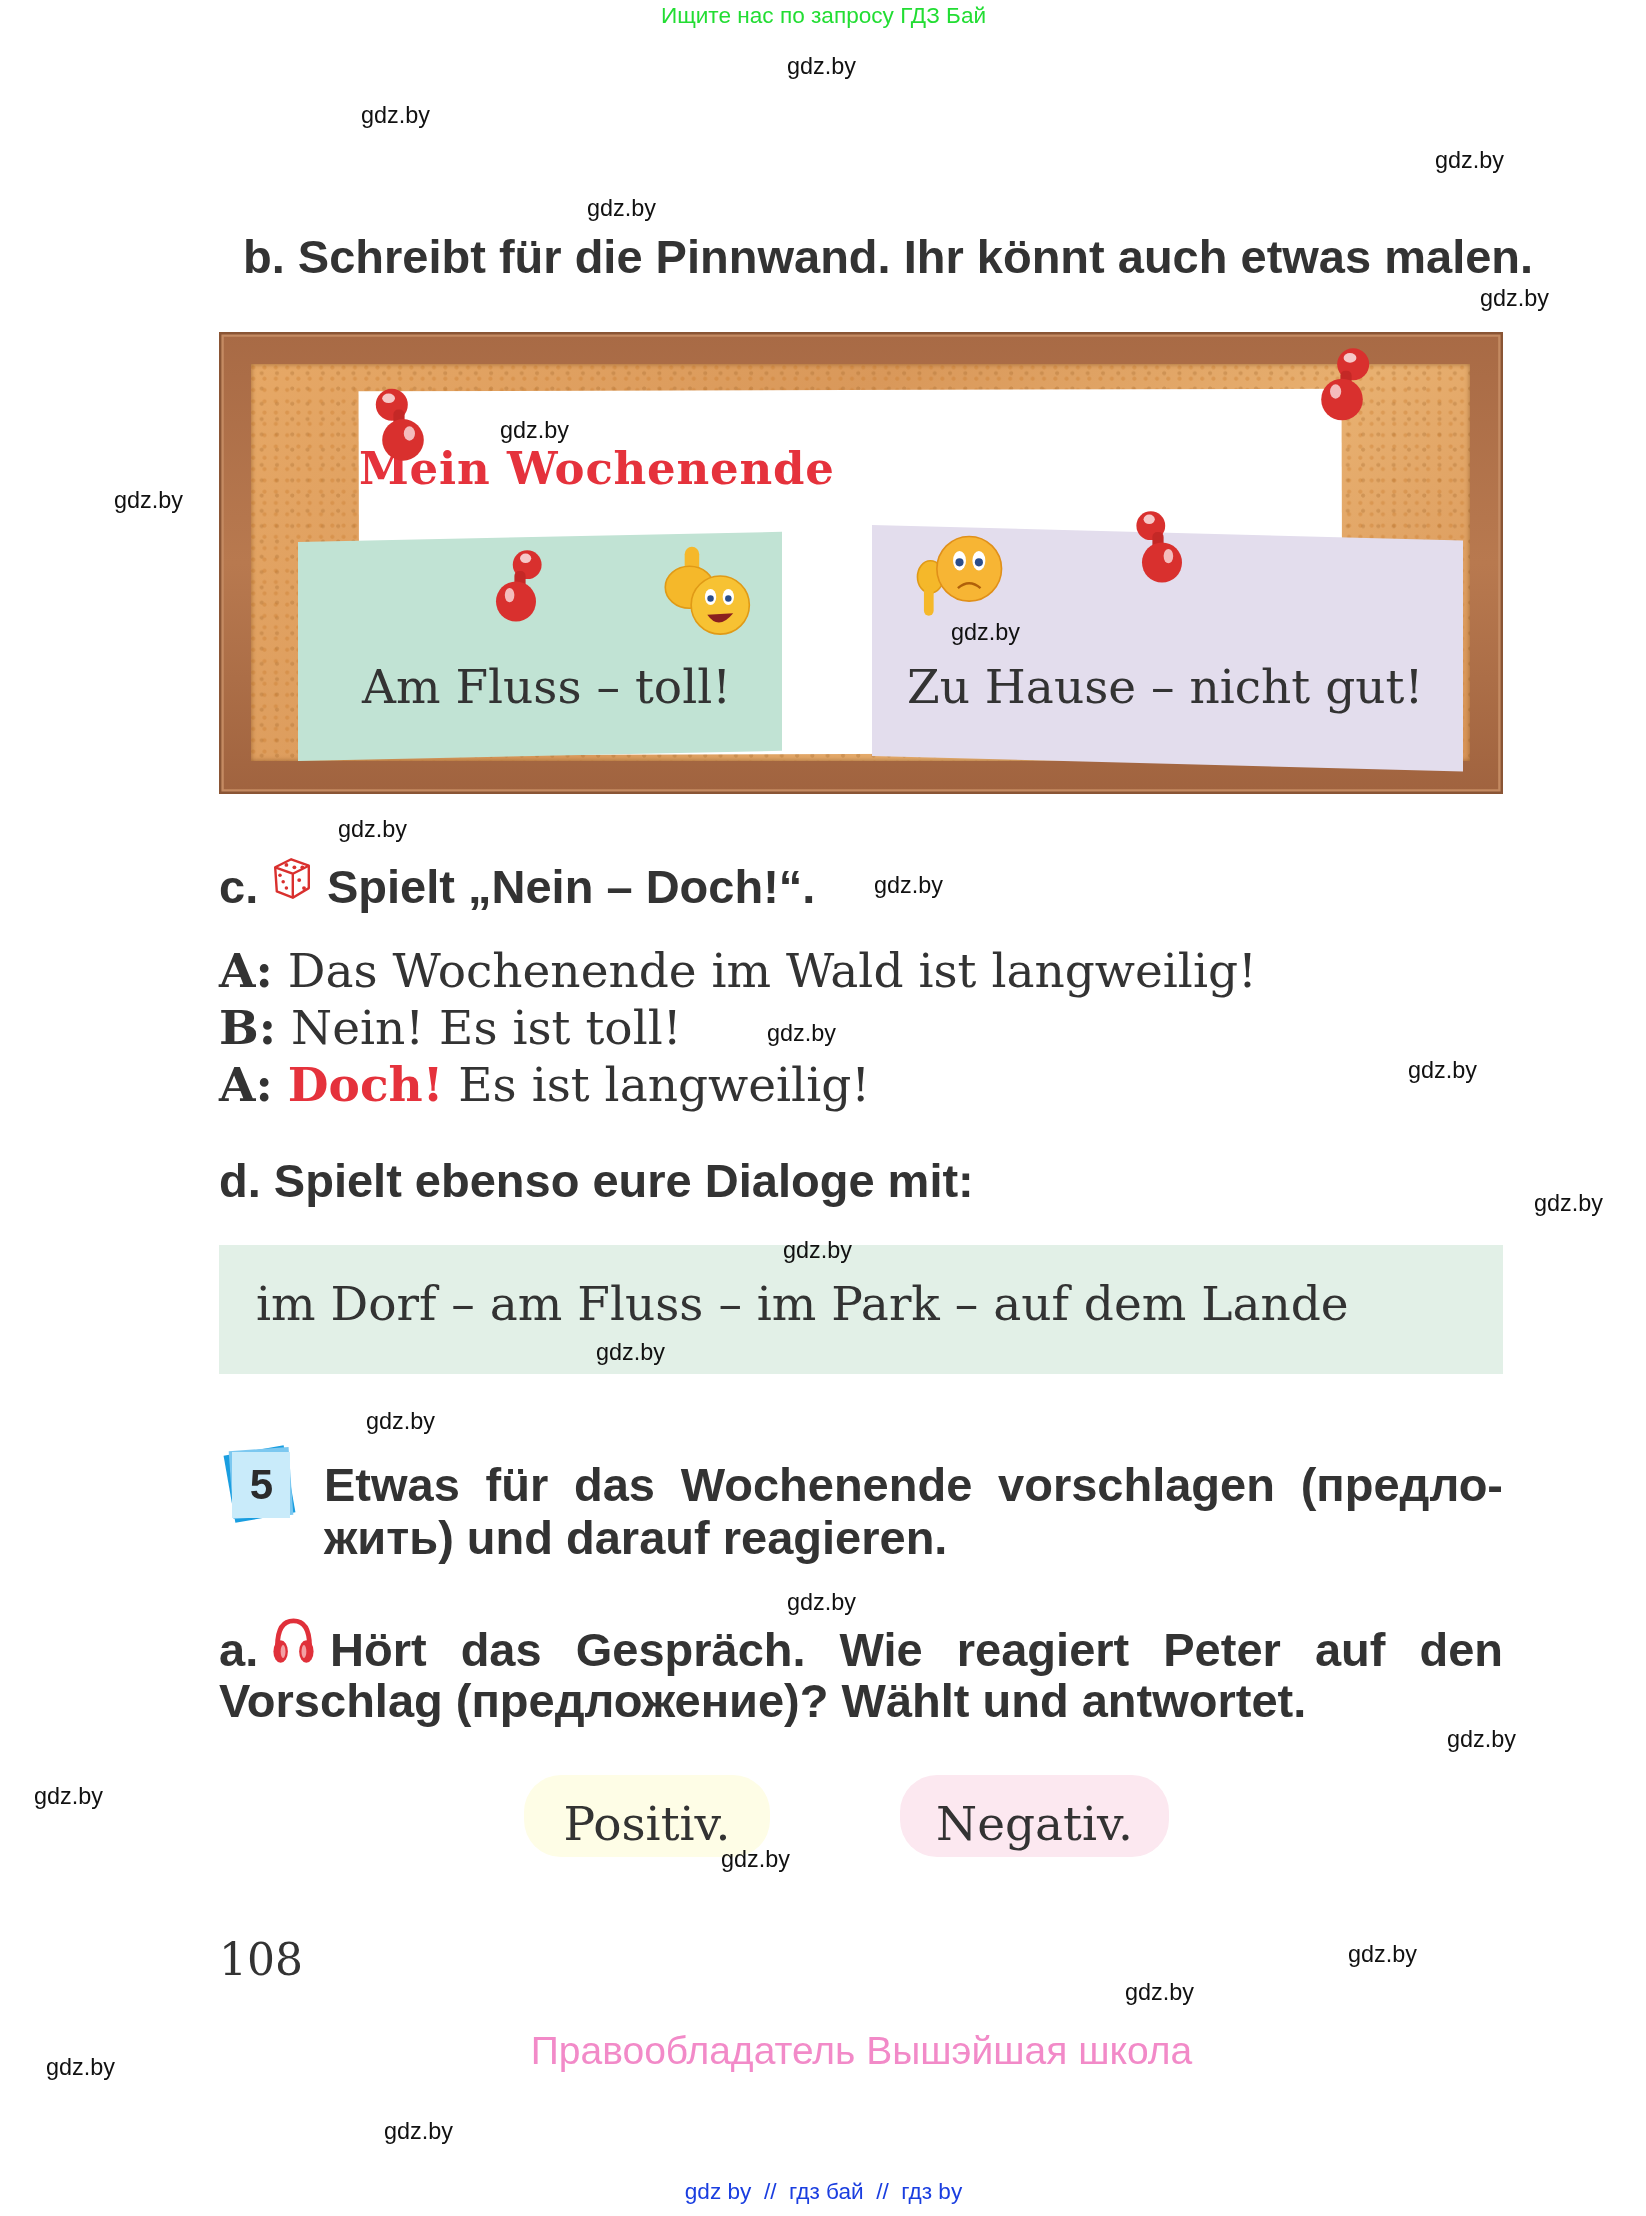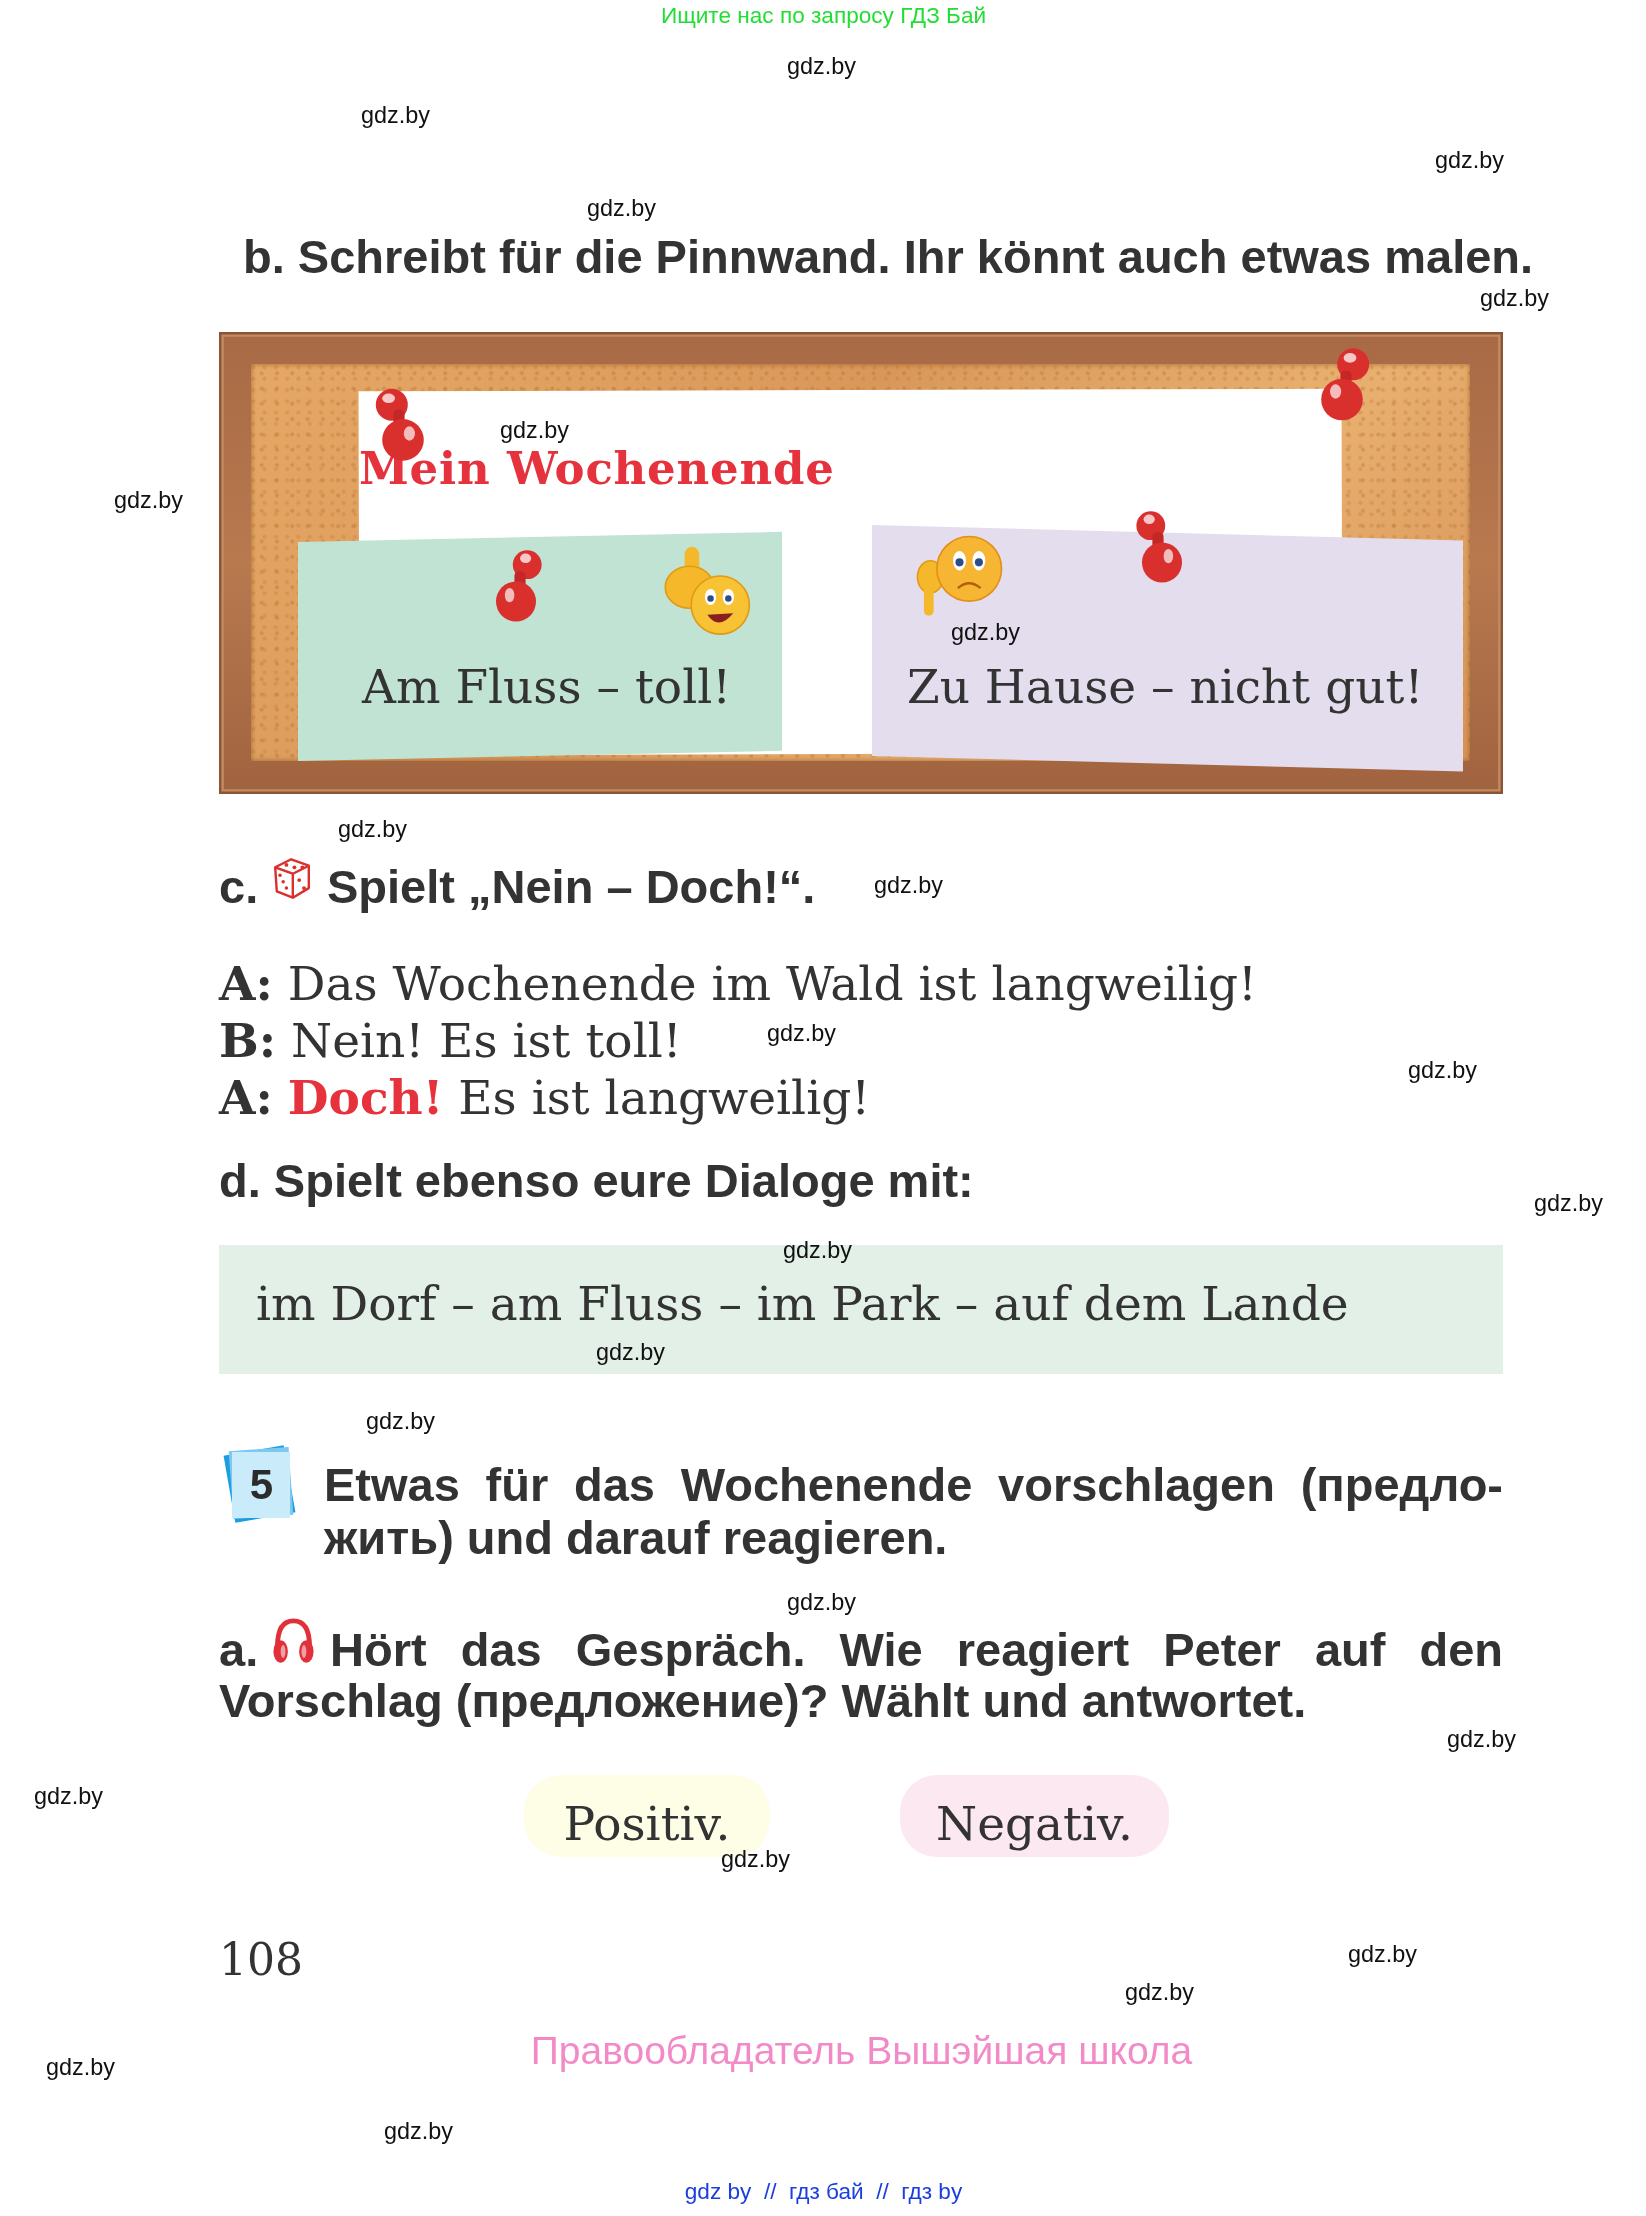--- a/index.html
+++ b/index.html
@@ -28,21 +28,21 @@
     transform:skewY(1.5deg); transform-origin:left top; }
   .board-title { position:absolute; left:359px; width:1040px; top:442px; 
     font-family:"DejaVu Serif", "Liberation Serif", serif; font-weight:bold; font-size:45px; color:#e5323c; letter-spacing:0.8px; }
   .note-text { position:absolute; font-family:"DejaVu Serif", "Liberation Serif", serif; font-size:47px; color:#333333; white-space:nowrap; }
 
   
   .pin { position:absolute; width:56px; height:81px; }
   .emoji { position:absolute; }
 
   
-  .dlg { position:absolute; left:219px; font-family:"DejaVu Serif", "Liberation Serif", serif; font-size:47px; color:#333333; white-space:nowrap;margin-top:13px; }
+  .dlg { position:absolute; left:219px; font-family:"DejaVu Serif", "Liberation Serif", serif; font-size:47px; color:#333333; white-space:nowrap; }
   .dlg b { font-weight:bold; }
   .red { color:#e5323c;font-weight:bold; }
 
   .greenbox { position:absolute; left:219px; top:1245px; width:1284px; height:129px; background:#e2f0e7; }
   .greenbox-text { position:absolute; left:256px; top:1276px; font-family:"DejaVu Serif", "Liberation Serif", serif; font-size:47px; color:#333333; white-space:nowrap; }
 
   .badge-wrap { position:absolute; left:226px; top:1444px; width:73px; height:81px; }
   .badge-back { position:absolute; left:3.2px; top:6.4px; width:61px; height:68px; background:#1a9ee0; transform:rotate(-10deg); }
   .badge-mid { position:absolute; left:4.8px; top:4.8px; width:60px; height:68px; background:#7cc8f0; transform:rotate(-4deg); }
   .badge-front { position:absolute; left:6.4px; top:8px; width:58px; height:66px; background:#c9ebfa;

